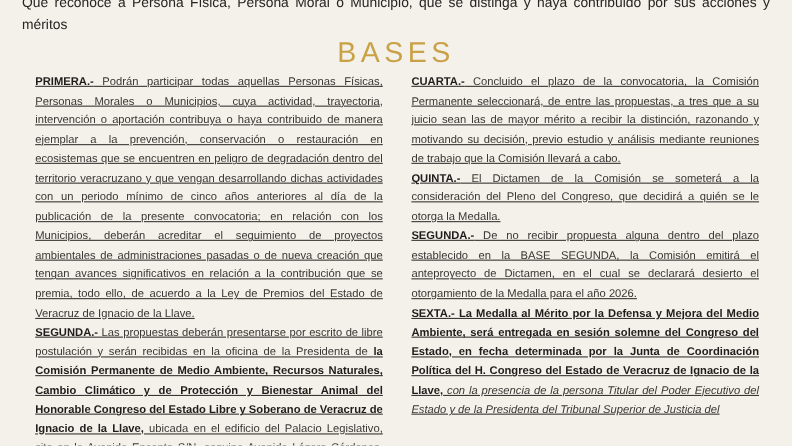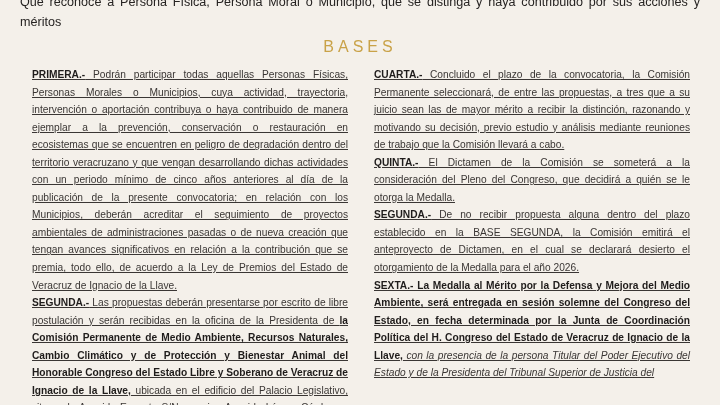--- a/index.html
+++ b/index.html
@@ -12,21 +12,21 @@
   }
   .intro {
     position: absolute; left: 20px; top: -8px; width: 680px;
     font-size: 12.6px; line-height: 20px; text-align: justify;
     text-align-last: justify; color: #262322;
   }
   .intro p { margin: 0; }
   .intro p.last { text-align-last: justify; }
   .title {
     position: absolute; left: 0; top: 33px; width: 720px; text-align: center;
-    font-size: 16px; letter-spacing: 4px; color: #c9a248; font-weight: normal;
+    font-size: 26px; letter-spacing: 4px; color: #c9a248; font-weight: normal;
     line-height: 28px;
   }
   .col {
     position: absolute; top: 66px; width: 316px;
     font-size: 10.2px; line-height: 17.55px; text-align: justify;
     color: #3a3634;
   }
   .col.left { left: 32px; }
   .col.right { left: 374px; }
   .col p { margin: 0; text-decoration: underline; }

